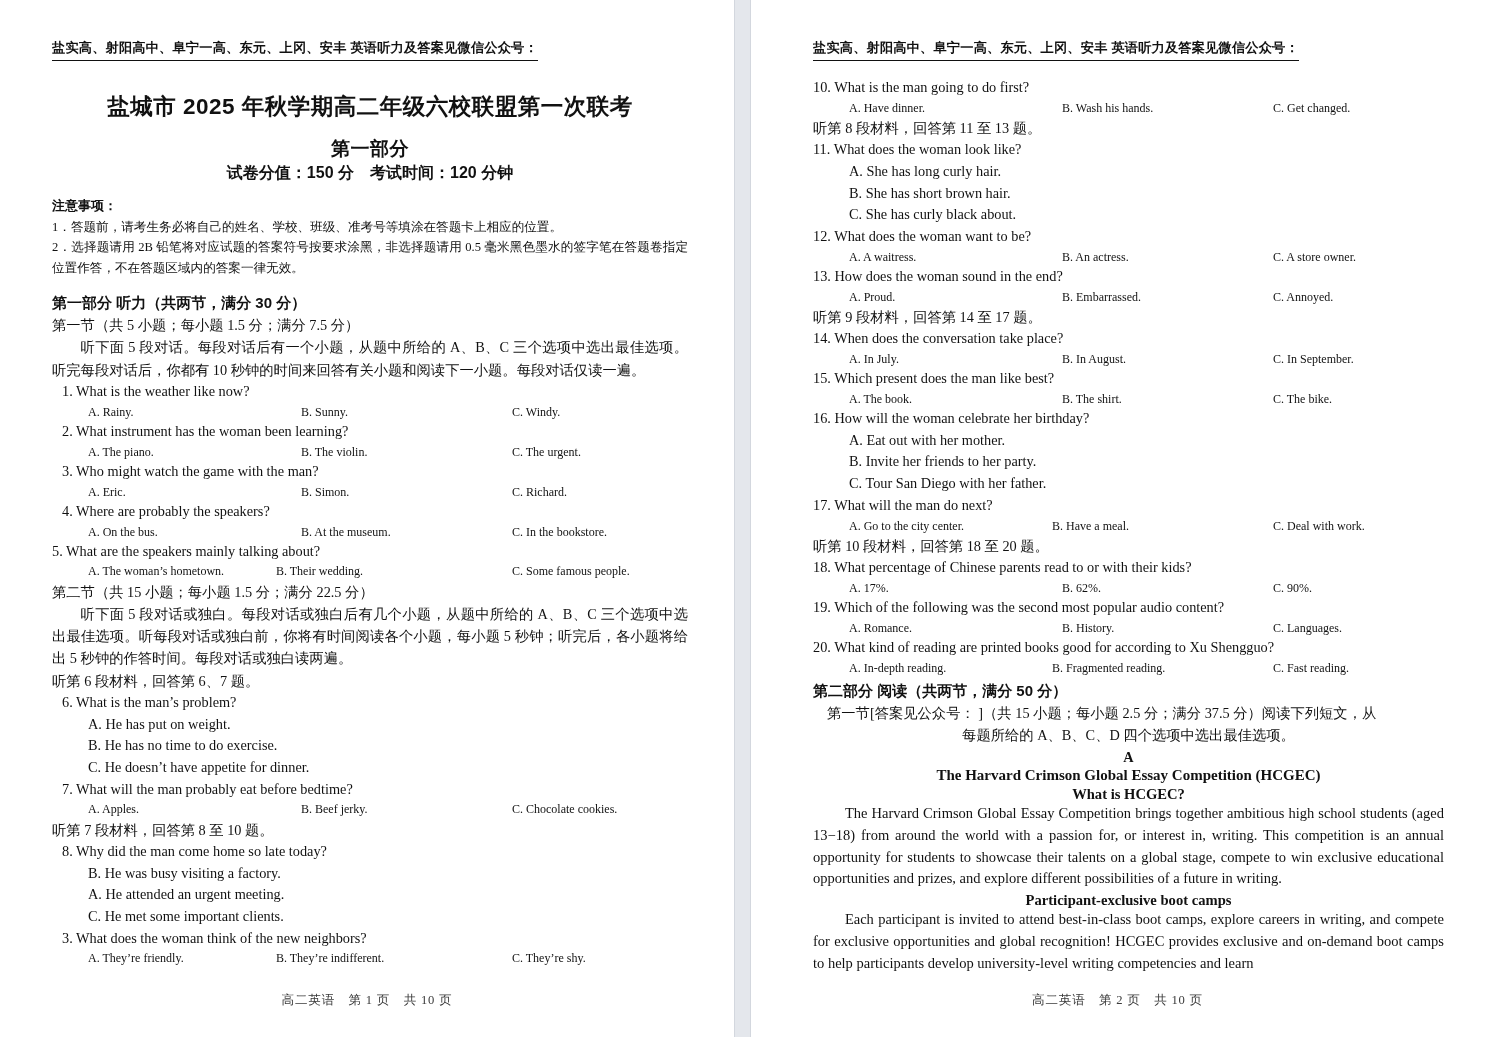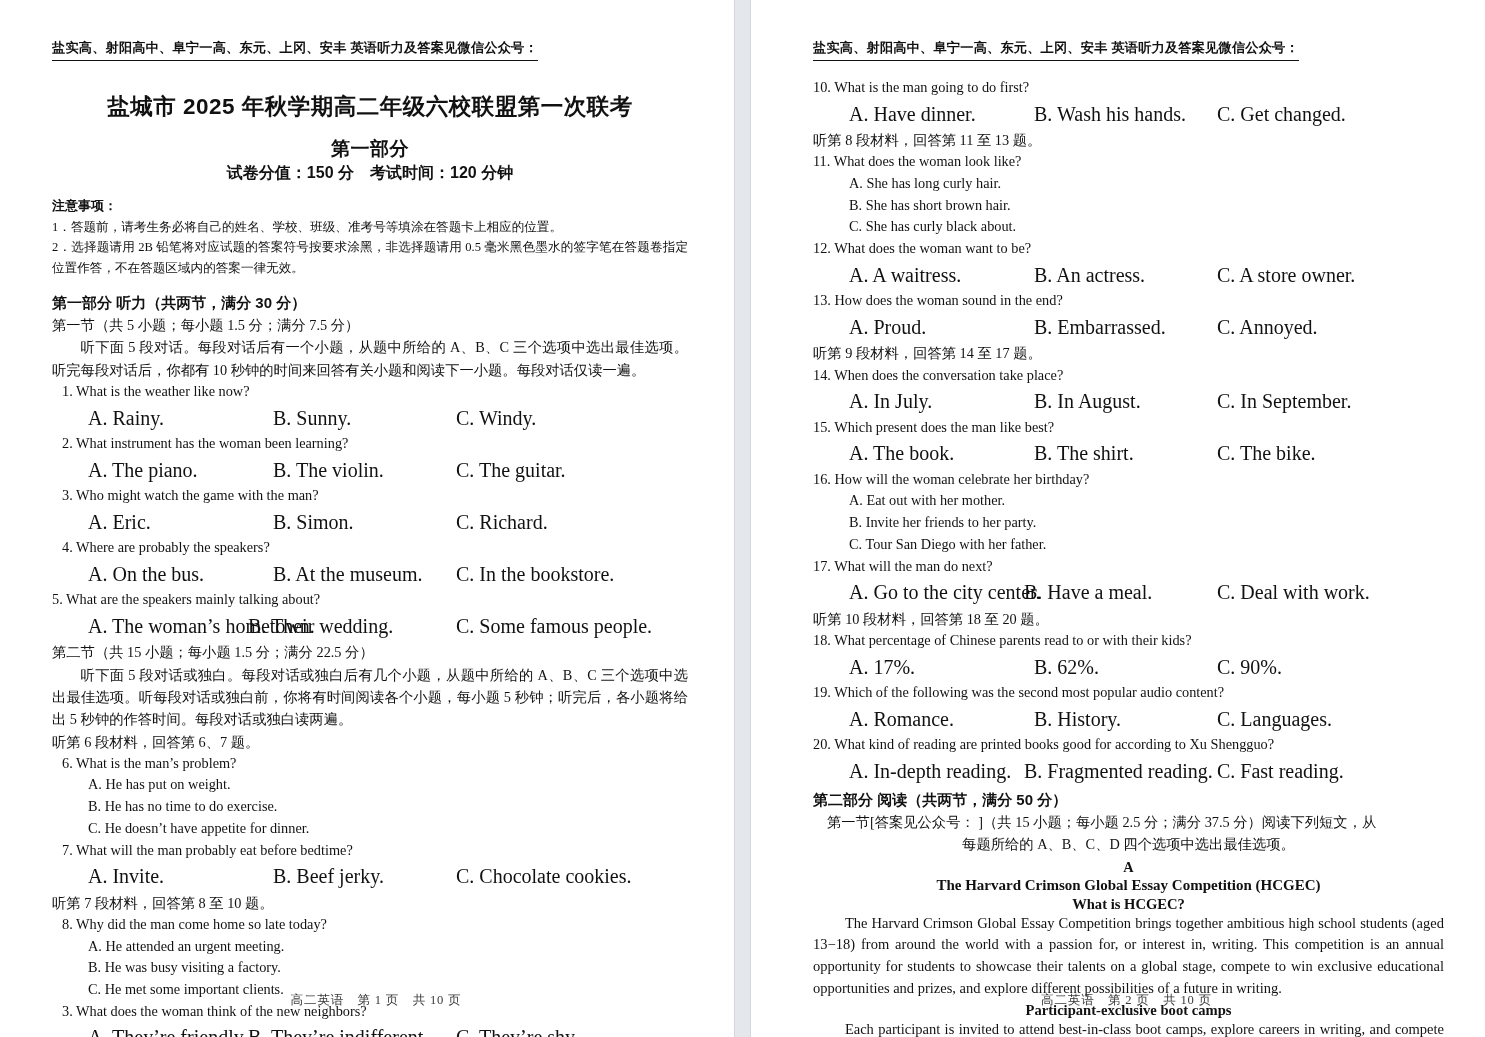--- a/index.html
+++ b/index.html
@@ -126,24 +126,25 @@
   .q {
     font-size: 14.3px;
     line-height: 1.52;
     margin: 0;
     padding-left: 10px;
     white-space: nowrap;
   }
   .q.wide { padding-left: 0; }
   .opts-row {
     display: flex;
-    font-size: 20px;
+    font-size: 12px;
     line-height: 1.52;
     padding-left: 36px;
     white-space: nowrap;
+    gap: 28px;
   }
   .opts-row .o1 { width: 185px; flex: 0 0 auto; }
   .opts-row .o2 { width: 183px; flex: 0 0 auto; }
   .opts-row .o3 { flex: 0 0 auto; }
   .opts-row.narrow .o1 { width: 160px; }
   .opts-row.narrow .o2 { width: 208px; }
   .opts-row.w2 .o1 { width: 175px; }
   .opts-row.w2 .o2 { width: 193px; }
   .opt-stack {
     font-size: 14.3px;
@@ -189,21 +190,21 @@
     font-size: 14.3px;
     line-height: 1.55;
     margin: 0;
     text-align: center;
   }
 
   
   .page-footer {
     position: absolute;
     bottom: 28px;
-    left: 9px;
+    left: 0;
     width: 100%;
     text-align: center;
     font-size: 12.6px;
     color: #3a3a3a;
     letter-spacing: 0.8px;
   }
 </style>
 </head>
 <body>
 
@@ -231,21 +232,21 @@
       <span class="o1">A. Rainy.</span>
       <span class="o2">B. Sunny.</span>
       <span class="o3">C. Windy.</span>
     </div>
 
     
     <p class="q">2. What instrument has the woman been learning?</p>
     <div class="opts-row">
       <span class="o1">A. The piano.</span>
       <span class="o2">B. The violin.</span>
-      <span class="o3">C. The guitar.</span>
+      <span class="o3">C. The urgent.</span>
     </div>
 
     
     <p class="q">3. Who might watch the game with the man?</p>
     <div class="opts-row">
       <span class="o1">A. Eric.</span>
       <span class="o2">B. Simon.</span>
       <span class="o3">C. Richard.</span>
     </div>
 
@@ -272,31 +273,31 @@
 
     
     <p class="q">6. What is the man’s problem?</p>
     <p class="opt-stack">A. He has put on weight.</p>
     <p class="opt-stack">B. He has no time to do exercise.</p>
     <p class="opt-stack">C. He doesn’t have appetite for dinner.</p>
 
     
     <p class="q">7. What will the man probably eat before bedtime?</p>
     <div class="opts-row">
-      <span class="o1">A. Invite.</span>
+      <span class="o1">A. Apples.</span>
       <span class="o2">B. Beef jerky.</span>
       <span class="o3">C. Chocolate cookies.</span>
     </div>
 
     <p class="cue">听第 7 段材料，回答第 8 至 10 题。</p>
 
     
     <p class="q">8. Why did the man come home so late today?</p>
+    <p class="opt-stack">B. He was busy visiting a factory.</p>
     <p class="opt-stack">A. He attended an urgent meeting.</p>
-    <p class="opt-stack">B. He was busy visiting a factory.</p>
     <p class="opt-stack">C. He met some important clients.</p>
 
     
     <p class="q">3. What does the woman think of the new neighbors?</p>
     <div class="opts-row narrow">
       <span class="o1">A. They’re friendly.</span>
       <span class="o2">B. They’re indifferent.</span>
       <span class="o3">C. They’re shy.</span>
     </div>
 

